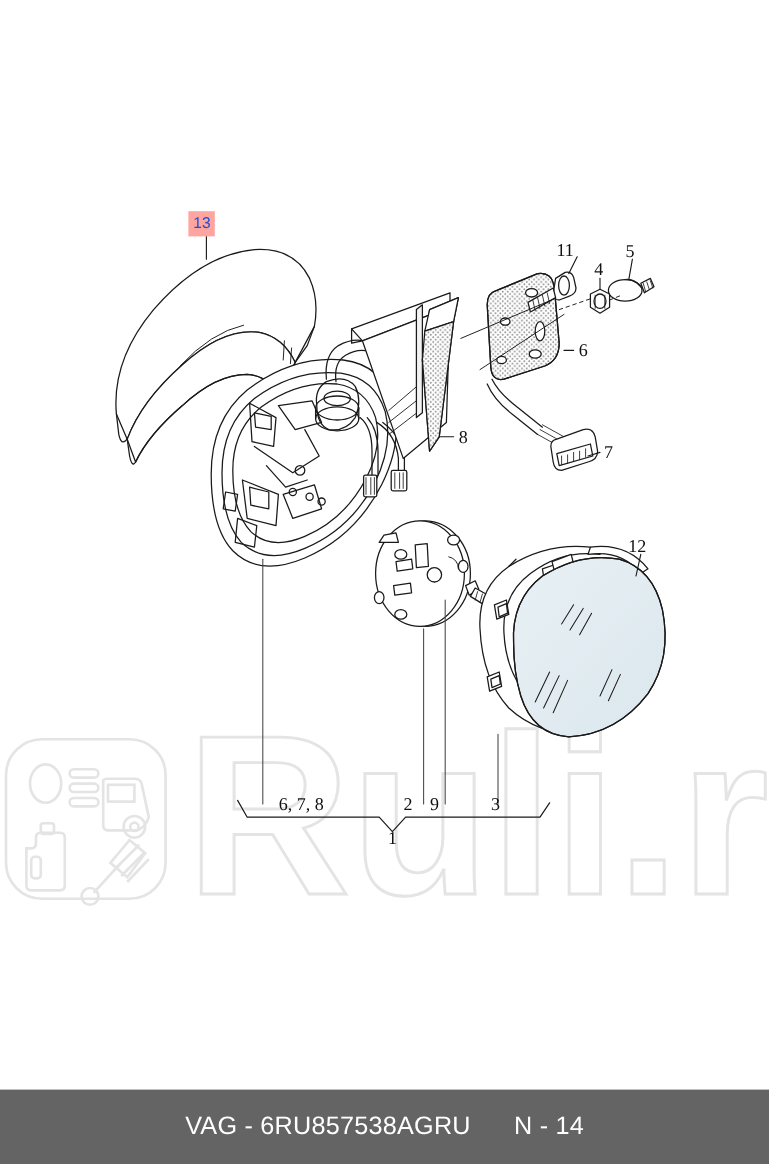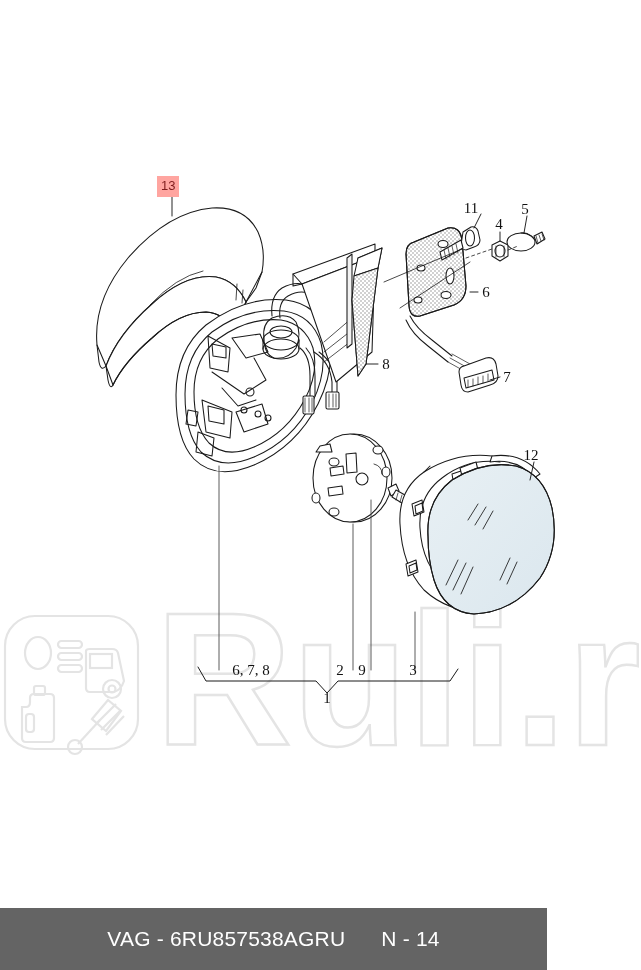--- a/index.html
+++ b/index.html
@@ -41,35 +41,35 @@
     height: 970px;
     z-index: 2;
   }
 
   
   #badge-13 {
     position: absolute;
     left: 157px;
     top: 176px;
     background: #ffa5a0;
-    color: #7f1d1d;
+    color: #1d4ed8;
     font-size: 13px;
     line-height: 18px;
     padding: 1px 4px 2px 4px;
     font-family: "Liberation Sans", sans-serif;
     z-index: 4;
     letter-spacing: 0px;
   }
 
   
   #footer-bar {
     position: absolute;
     left: 0;
     top: 908px;
-    width: 547px;
+    width: 641px;
     height: 62px;
     background: #646464;
     z-index: 6;
     display: flex;
     align-items: center;
     justify-content: center;
   }
   #footer-inner {
     display: flex;
     align-items: baseline;

